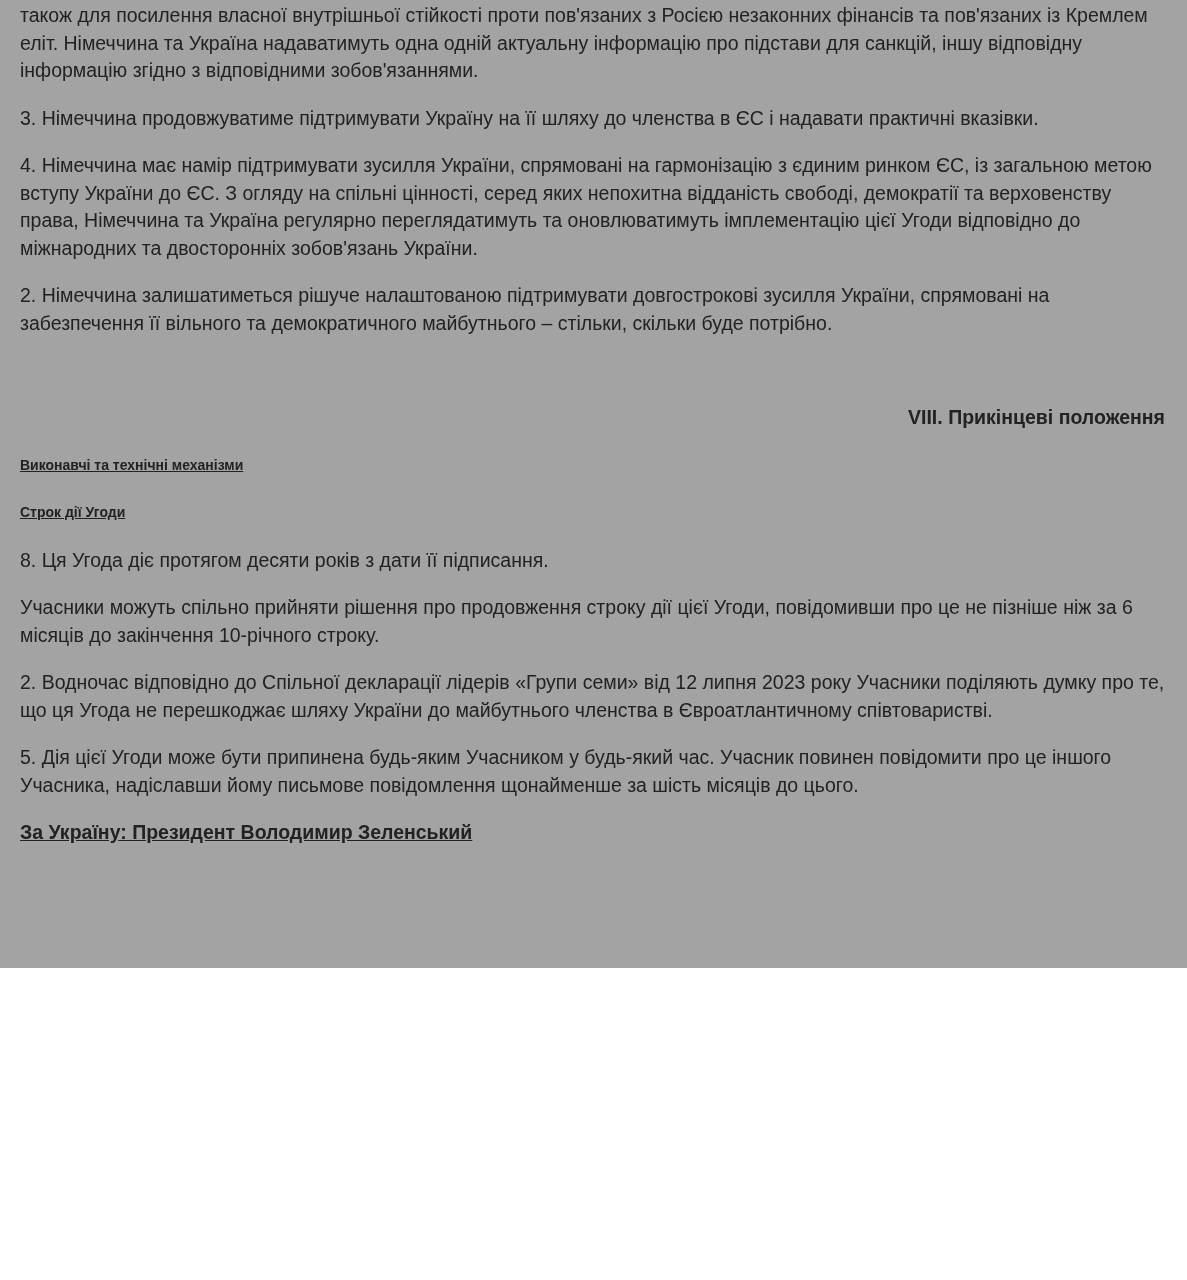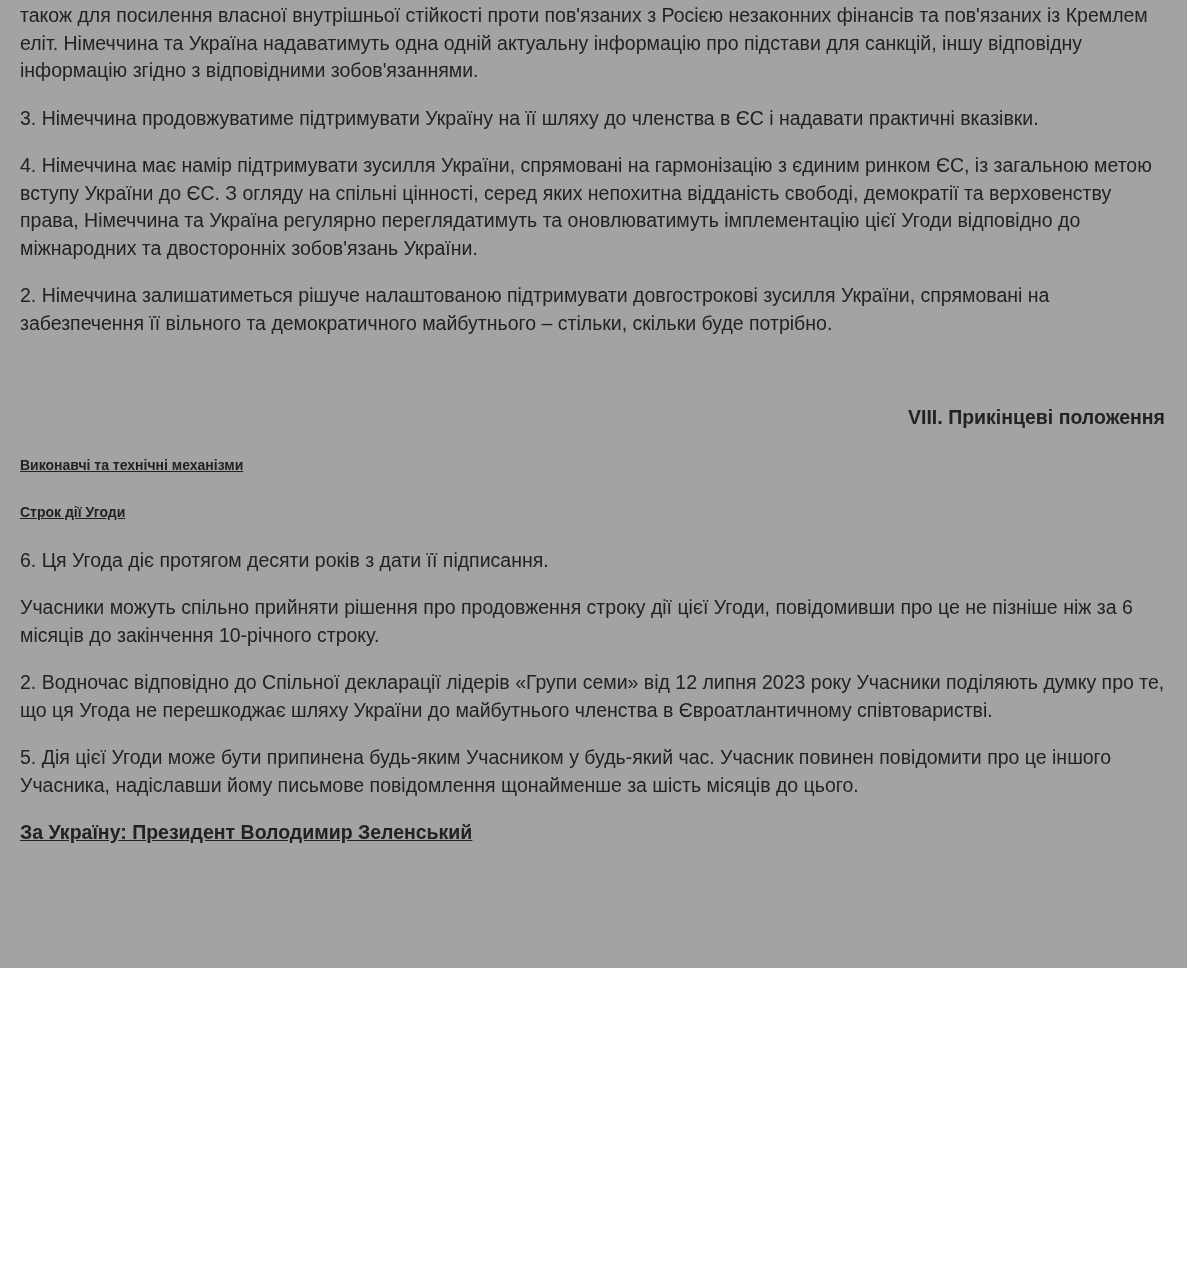--- a/index.html
+++ b/index.html
@@ -60,21 +60,21 @@
 
   <p class="para">2. Німеччина залишатиметься рішуче налаштованою підтримувати довгострокові зусилля України, спрямовані на забезпечення її вільного та демократичного майбутнього – стільки, скільки буде потрібно.</p>
 
   <h2 class="section-heading">VIII. Прикінцеві положення</h2>
 
   <h3 class="sub-heading">Виконавчі та технічні механізми</h3>
 
 
   <h3 class="sub-heading gap-before">Строк дії Угоди</h3>
 
-  <p class="para">6. Ця Угода діє протягом десяти років з дати її підписання.</p>
+  <p class="para">8. Ця Угода діє протягом десяти років з дати її підписання.</p>
 
   <p class="para">Учасники можуть спільно прийняти рішення про продовження строку дії цієї Угоди, повідомивши про це не пізніше ніж за 6 місяців до закінчення 10-річного строку.</p>
 
   <p class="para">2. Водночас відповідно до Спільної декларації лідерів «Групи семи» від 12 липня 2023 року Учасники поділяють думку про те, що ця Угода не перешкоджає шляху України до майбутнього членства в Євроатлантичному співтоваристві.</p>
 
 
 
   <p class="para">5. Дія цієї Угоди може бути припинена будь-яким Учасником у будь-який час. Учасник повинен повідомити про це іншого Учасника, надіславши йому письмове повідомлення щонайменше за шість місяців до цього.</p>
 
 

